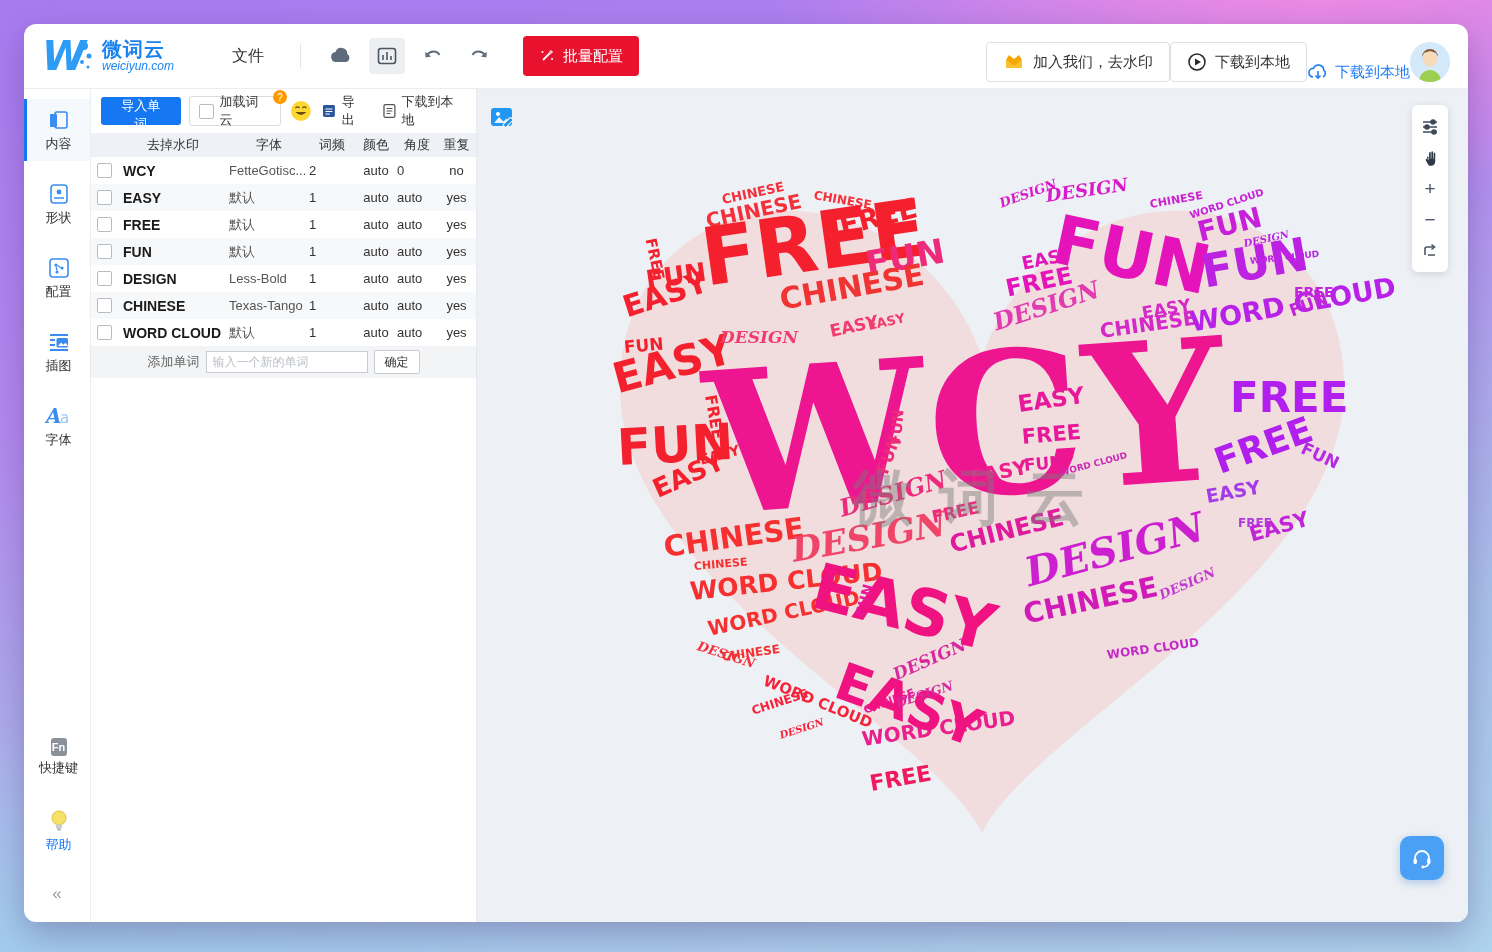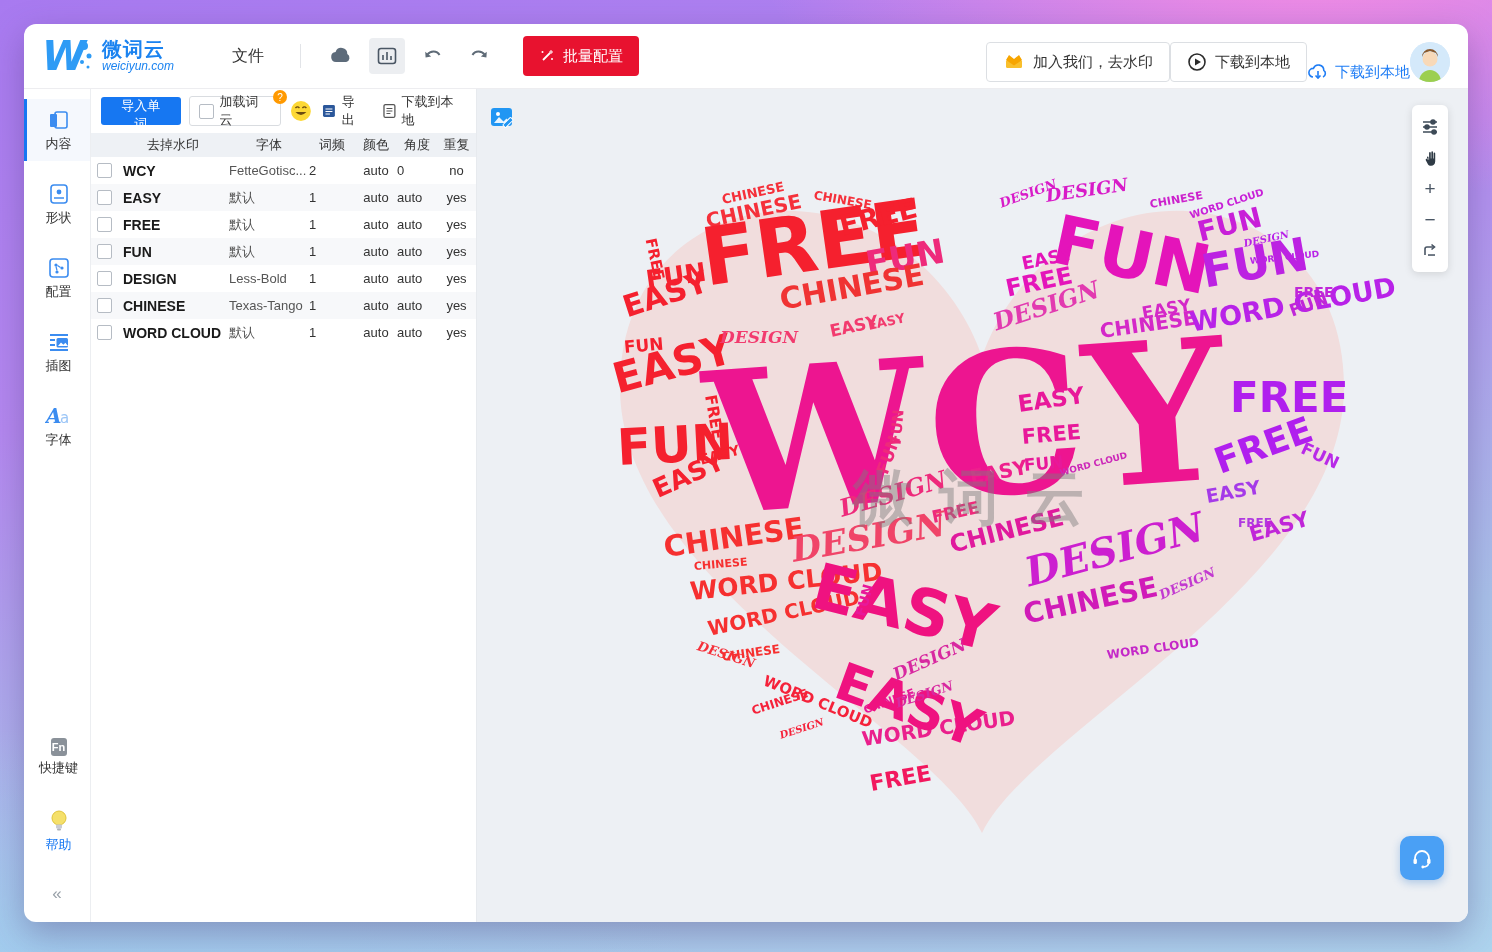--- a/index.html
+++ b/index.html
@@ -358,20 +358,25 @@
               </div>
               <div class="c-word">WORD CLOUD</div>
               <div class="c-font">默认</div>
               <div class="c-freq">1</div>
               <div class="c-color">auto</div>
               <div class="c-angle">auto</div>
               <div class="c-repeat">yes</div>
             </div>
           </div>
 
+        <div class="addrow">
+          <label>添加单词</label>
+          <input type="text" placeholder="输入一个新的单词" style="">
+          <button class="confirm-btn">确定</button>
+        </div>
         <div style="flex:1;background:#fff;"></div>
       </div>
 
       <div class="canvas">
         <div class="img-edit">
           <svg width="28" height="26" viewBox="0 0 28 26">
             <rect x="2" y="3" width="21" height="18" rx="3" fill="#2196f3"></rect>
             <circle cx="9" cy="9" r="2" fill="#fff"></circle>
             <path d="M5 18 l5-6 4.5 4.5 3-3 3.5 4.5 z" fill="#fff" opacity=".9"></path>
             <rect x="17" y="12" width="4" height="11" rx="1" transform="rotate(45 19 17.5)" fill="#2196f3" stroke="#fff" stroke-width="1"></rect>

